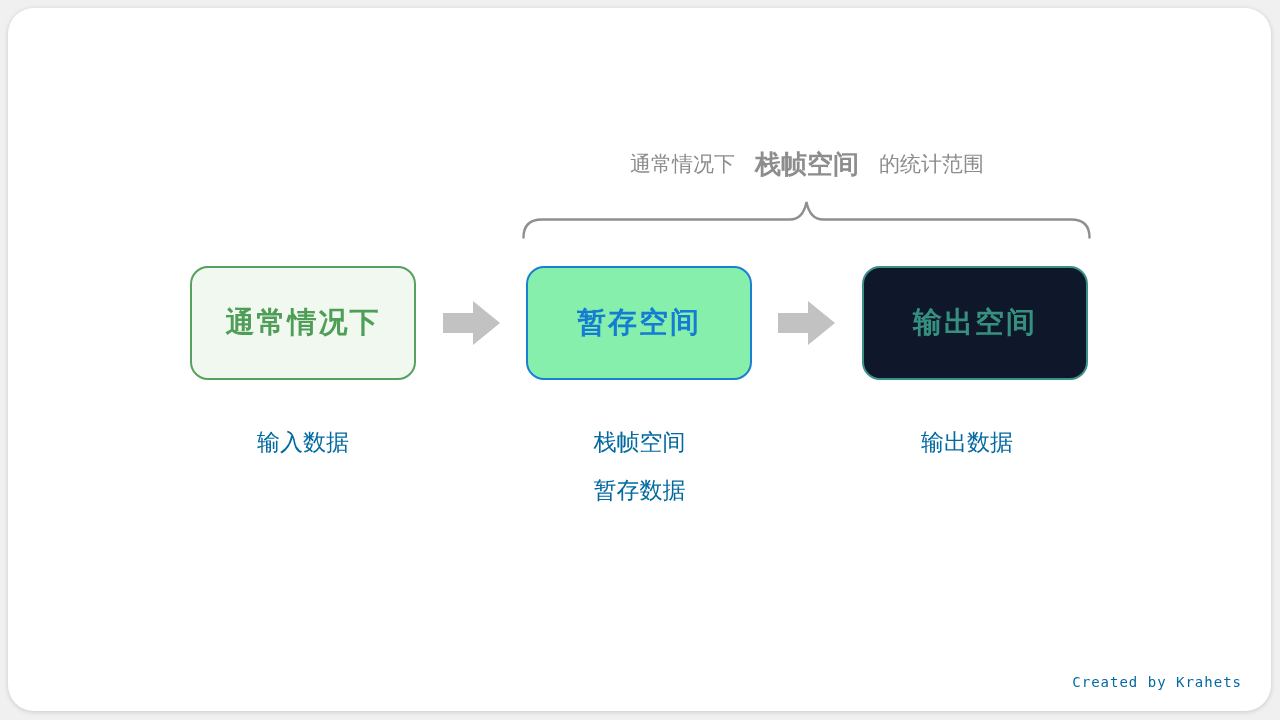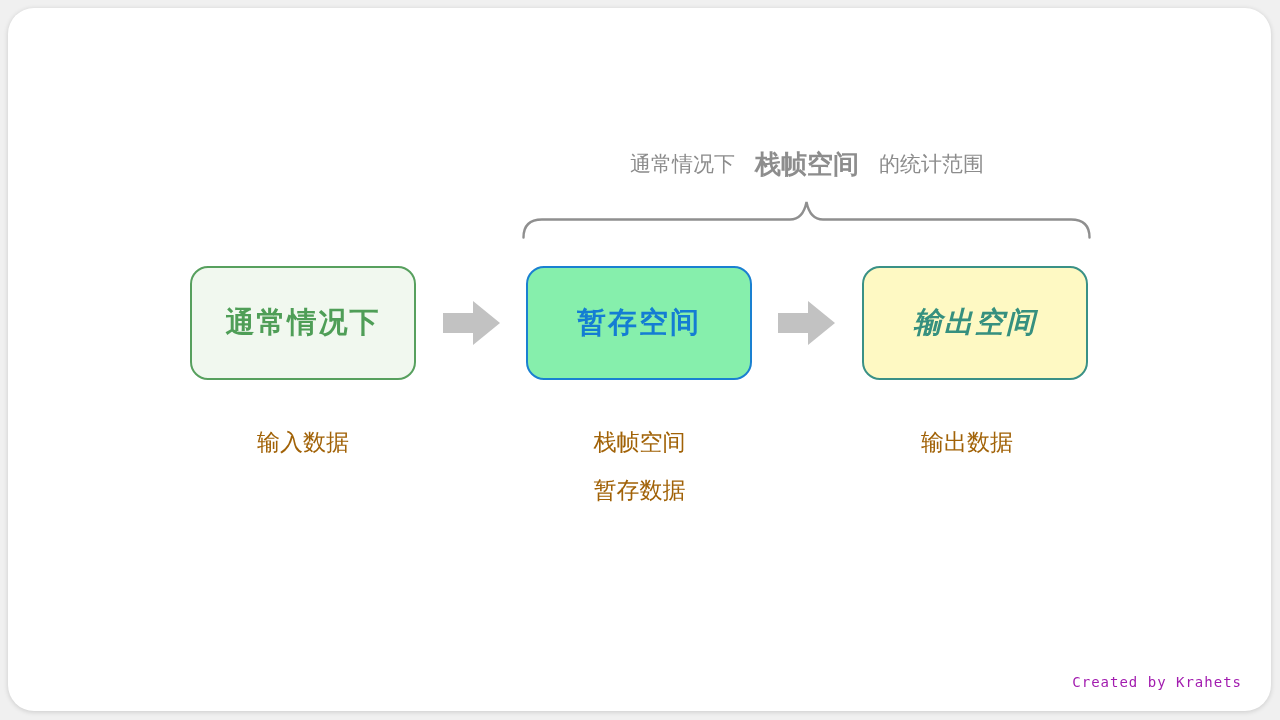--- a/index.html
+++ b/index.html
@@ -80,37 +80,37 @@
     width: 57px;
     height: 44px;
   }
   .arrow-1 { left: 443px; }
   .arrow-2 { left: 778px; }
   .sub-col {
     position: absolute;
     top: 418px;
     text-align: center;
     font-size: 23px;
-    color: #a16207;
+    color: #0369a1;
   }
   .sub-col .sub-line {
     display: block;
     line-height: 48px;
   }
   .col-input  { left: 190px; width: 226px; }
   .col-temp   { left: 526px; width: 227px; }
   .col-output { left: 854px; width: 226px; }
   .watermark {
     position: absolute;
     right: 38px;
     top: 674px;
     font-family: "DejaVu Sans Mono", "Liberation Mono", monospace;
     font-size: 14px;
     letter-spacing: 1px;
-    color: #a21caf;
+    color: #0369a1;
   }
 </style>
 </head>
 <body style="background: rgb(240, 240, 240);">
 
 <div class="card"></div>
 
 <div class="caption">
   <span class="cap-plain">通常情况下</span>
   <span class="cap-strong">栈帧空间</span>
@@ -142,21 +142,21 @@
 <div class="box box-temp" style="border-color: rgb(26, 128, 209); background: #86efac; justify-content: center;">
   <span class="box-label" style="color: rgb(20, 125, 211);">暂存空间</span>
 </div>
 
 <div class="arrow arrow-2">
   <svg width="57" height="44" viewBox="0 0 57 44">
     <polygon points="0,12 30,12 30,0 57,22 30,44 30,32 0,32" fill="#c2c2c2"></polygon>
   </svg>
 </div>
 
-<div class="box box-output" style="border-color: rgb(58, 145, 134); background: #fef9c3; font-style: italic;">
+<div class="box box-output" style="border-color: rgb(58, 145, 134); background: #0f172a;">
   <span class="box-label" style="color: rgb(54, 144, 127);">输出空间</span>
 </div>
 
 <div class="sub-col col-input">
   <span class="sub-line">输入数据</span>
 </div>
 
 <div class="sub-col col-temp">
   <span class="sub-line">栈帧空间</span>
   <span class="sub-line">暂存数据</span>

